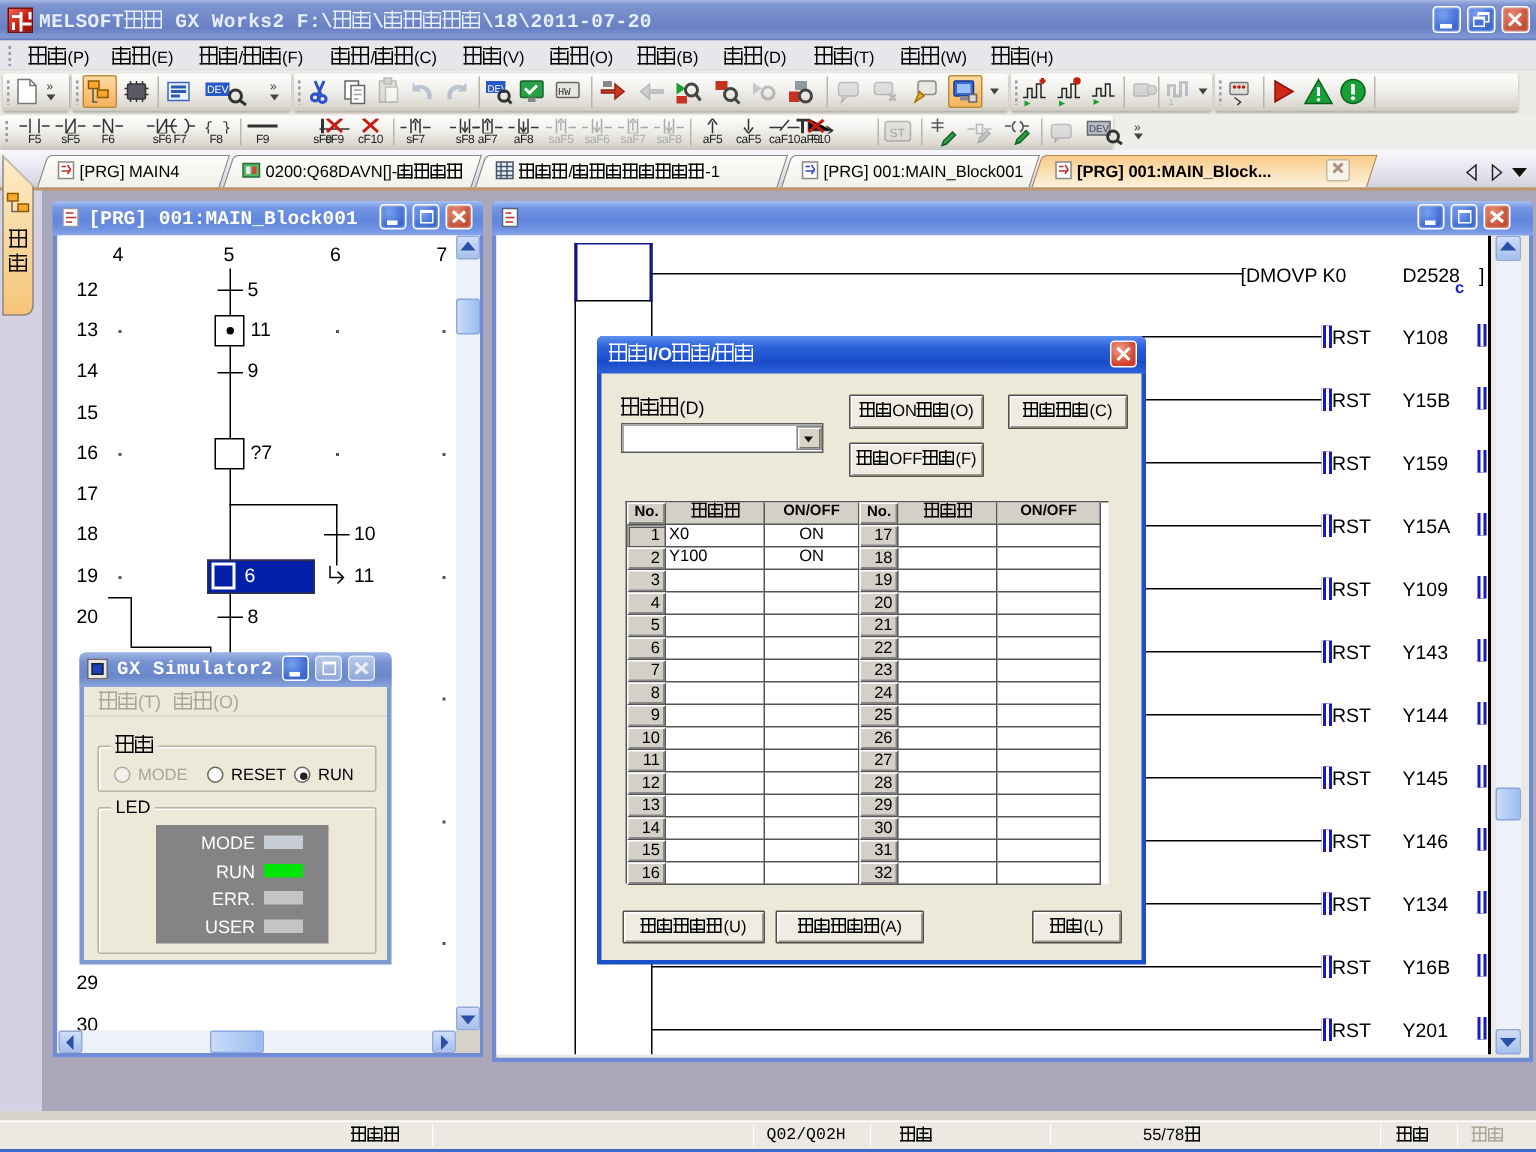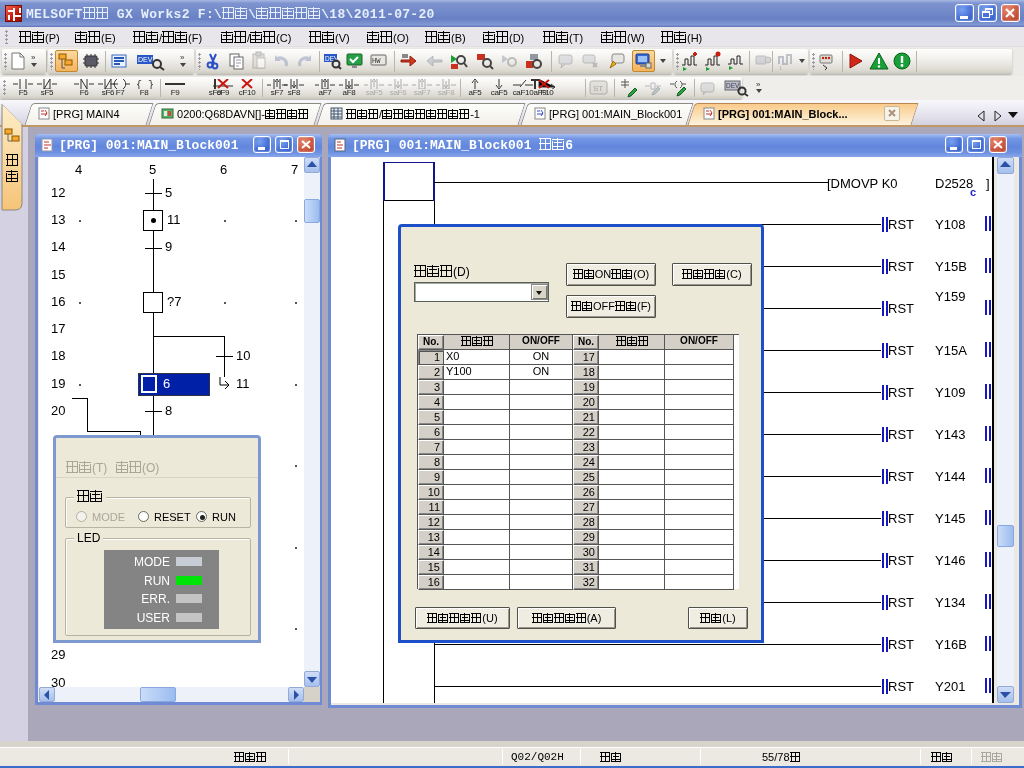--- a/index.html
+++ b/index.html
@@ -375,21 +375,21 @@
         </svg>
         <i>F5</i>
       </div>
  <div class="t2" style="left:35px">
         <svg width="24" height="10">
           <path d="M2 5h5M9 0v10M15 0v10M17 5h5M9 10h6" stroke="#333"></path>
           <path d="M15 0l-6 10" stroke="#333"></path>
         </svg>
         <i>sF5</i>
       </div>
- <div class="t2" style="left:72px">
+ <div class="t2" style="left:60px">
         <svg width="24" height="10">
           <path d="M2 5h5M9 0v10M15 0v10M17 5h5M9 0l6 10" stroke="#333"></path>
         </svg>
         <i>F6</i>
       </div>
  <div class="t2" style="left:96px">
         <svg width="24" height="10">
           <path d="M2 5h5M9 0v10M15 0v10M17 5h5M15 0l-6 10M9 10h6" stroke="#333"></path>
         </svg>
         <i>sF6</i>
@@ -434,21 +434,21 @@
         <i>cF10</i>
       </div>
  <div class="tsep" style="left:262px;top:3px;height:18px"></div>
  <div class="t2" style="left:265px">
         <svg width="24" height="10">
           <path d="M2 6h4M9 0v10M15 0v10M17 6h5M12 2v6" stroke="#333"></path>
           <path d="M10 3l2-3 2 3" fill="none" stroke="#333"></path>
         </svg>
         <i>sF7</i>
       </div>
- <div class="t2" style="left:282px">
+ <div class="t2" style="left:298px">
         <svg width="24" height="10">
           <path d="M2 6h4M9 0v10M15 0v10M17 6h5M12 2v6" stroke="#333"></path>
           <path d="M10 6l2 3 2-3" fill="none" stroke="#333"></path>
         </svg>
         <i>sF8</i>
       </div>
  <div class="t2" style="left:313px">
         <svg width="24" height="10">
           <path d="M2 6h4M9 0v10M15 0v10M17 6h5M12 2v6M9 10h6" stroke="#333"></path>
           <path d="M10 3l2-3 2 3" fill="none" stroke="#333"></path>
@@ -728,21 +728,20 @@
  </div>
  <div class="abs" style="left:266px;top:553px;width:16px;height:15px;background:#D6D2CA"></div>
 </div>
 
 <div class="abs win" id="rwin" style="left:328px;top:134px;width:694px;height:574px;background:#EBE9E2">
  <div class="wtitle" style="width:694px">
   <svg width="13" height="14" style="position:absolute;left:6px;top:4px">
           <rect x="1" y="1" width="10" height="12" fill="#fff" stroke="#567"></rect>
           <path d="M3 4h4M3 7h6M3 10h5" stroke="#C03028"></path>
         </svg>
-  <div class="abs" style="left:24px;top:4px;white-space:nowrap;font-family:'Liberation Mono',monospace;font-size:13px">[PRG] 001:MAIN_Block001 <span class="k" style="color:#fff"></span><span class="k2" style="color:#fff"></span>6</div>
   <div class="abs wbtn bblue" style="left:617px;top:2px;width:18px;height:17px">
           <div class="abs" style="left:4px;top:10px;width:7px;height:3px;background:#fff"></div>
         </div>
   <div class="abs wbtn bblue" style="left:639px;top:2px;width:18px;height:17px">
           <div class="abs" style="left:4px;top:3px;width:9px;height:9px;border:1px solid #fff;border-top:2px solid #fff"></div>
         </div>
   <div class="abs wbtn bred" style="left:661px;top:2px;width:18px;height:17px">
           <svg width="16" height="15">
             <path d="M4 4l8 7M12 4l-8 7" stroke="#fff" stroke-width="2"></path>
           </svg>
@@ -772,21 +771,21 @@
   <div class="abs" style="left:604px;top:19px;font-size:13px">D2528</div>
   <div class="abs" style="left:655px;top:19px;font-size:13px">]</div>
   <div class="abs" style="left:639px;top:29px;color:#2222CC;font-size:11px;font-weight:bold">c</div>
   <div class="abs rst" style="top:60px"><b></b>RST</div>
         <div class="abs dev" style="top:60px">Y108</div>
         <div class="abs rb" style="top:60px"></div>
   <div class="abs rst" style="top:102px"><b></b>RST</div>
         <div class="abs dev" style="top:102px">Y15B</div>
         <div class="abs rb" style="top:102px"></div>
   <div class="abs rst" style="top:144px"><b></b>RST</div>
-        <div class="abs dev" style="top:132px">Y159</div>
+        <div class="abs dev" style="top:144px">Y159</div>
         <div class="abs rb" style="top:144px"></div>
   <div class="abs rst" style="top:186px"><b></b>RST</div>
         <div class="abs dev" style="top:186px">Y15A</div>
         <div class="abs rb" style="top:186px"></div>
   <div class="abs rst" style="top:228px"><b></b>RST</div>
         <div class="abs dev" style="top:228px">Y109</div>
         <div class="abs rb" style="top:228px"></div>
   <div class="abs rst" style="top:270px"><b></b>RST</div>
         <div class="abs dev" style="top:270px">Y143</div>
         <div class="abs rb" style="top:270px"></div>
@@ -815,20 +814,26 @@
             <path d="M7 3L2 9h11z" fill="#2B50A8"></path>
           </svg></div>
   <div class="sbthumb" style="left:0;top:368px;width:17px;height:22px"></div>
   <div class="sbbtn" style="left:0;top:529px;width:17px;height:17px"><svg width="15" height="15">
             <path d="M7 11L2 5h11z" fill="#2B50A8"></path>
           </svg></div>
  </div>
 </div>
 
 <div class="abs" id="dialog" style="left:398px;top:224px;width:366px;height:419px;background:#ECE9D8;border:3px solid #1C50C8;border-radius:4px 4px 0 0">
+ <div class="abs" style="left:-3px;top:-3px;width:366px;height:25px;border-radius:4px 4px 0 0;background:linear-gradient(180deg,#5E90EE 0%,#2A62DC 30%,#1A4CC8 70%,#2E64D8 100%)">
+  <div class="abs" style="left:8px;top:5px;color:#fff;font-weight:bold;font-size:12px;white-space:nowrap"><span class="k" style="color:#fff"></span><span class="k2" style="color:#fff"></span>I/O<span class="k" style="color:#fff"></span><span class="k2" style="color:#fff"></span>/<span class="k" style="color:#fff"></span><span class="k2" style="color:#fff"></span></div>
+  <div class="abs" style="left:342px;top:3px;width:18px;height:18px;border-radius:3px;border:1px solid #fff;background:radial-gradient(circle at 35% 30%,#F0A088,#D2402A 70%)"><svg width="16" height="16">
+            <path d="M4 4l8 8M12 4l-8 8" stroke="#fff" stroke-width="2"></path>
+          </svg></div>
+ </div>
  <div class="abs" style="left:13px;top:38px;font-size:12px"><span class="k"></span><span class="k2"></span><span class="k"></span>(D)</div>
  <div class="abs" style="left:13px;top:55px;width:135px;height:20px;background:#fff;border:1px solid #58605C;box-shadow:inset 1px 1px 0 #A8A89C">
   <div class="abs" style="left:116px;top:1px;width:17px;height:16px;background:#D8D4C8;border:1px solid #888;box-shadow:inset 1px 1px 0 #FFF,inset -1px -1px 0 #7A766A">
           <div class="dd" style="left:4px;top:6px;border-top-color:#111"></div>
         </div>
  </div>
  <div class="abs xpbtn" style="left:165px;top:36px;width:90px;height:23px;line-height:21px"><span class="m"></span><span class="m2"></span>ON<span class="m"></span><span class="m2"></span>(O)</div>
  <div class="abs xpbtn" style="left:271px;top:36px;width:80px;height:23px;line-height:21px"><span class="m"></span><span class="m2"></span><span class="m"></span><span class="m2"></span>(C)</div>
  <div class="abs xpbtn" style="left:165px;top:68px;width:90px;height:23px;line-height:21px"><span class="m"></span><span class="m2"></span>OFF<span class="m"></span><span class="m2"></span>(F)</div>
  <div class="abs" id="iotable" style="left:16px;top:107px;width:322px;height:255px;background:#fff;border-left:1px solid #555;border-top:1px solid #555;font-size:11px">
@@ -968,20 +973,35 @@
           <div class="tdev"></div>
           <div class="tonoff"></div>
         </div>
       </div>
  <div class="abs xpbtn" style="left:14px;top:380px;width:95px;height:22px;line-height:20px"><span class="m"></span><span class="m2"></span><span class="m"></span><span class="m2"></span><span class="m"></span>(U)</div>
  <div class="abs xpbtn" style="left:116px;top:380px;width:99px;height:22px;line-height:20px"><span class="m"></span><span class="m2"></span><span class="m"></span><span class="m2"></span><span class="m"></span>(A)</div>
  <div class="abs xpbtn" style="left:287px;top:380px;width:60px;height:22px;line-height:20px"><span class="m"></span><span class="m2"></span>(L)</div>
 </div>
 
 <div class="abs" id="sim" style="left:53px;top:435px;width:208px;height:208px;background:#ECE9D8;border:3px solid #7E99D0;border-radius:4px 4px 0 0">
+ <div class="abs" style="left:-3px;top:-3px;width:208px;height:23px;border-radius:4px 4px 0 0;background:linear-gradient(180deg,#9FB6E4 0%,#7490D0 30%,#6A88CC 70%,#8CA4DC 100%)">
+  <div class="abs" style="left:5px;top:4px;width:14px;height:14px;background:#E8E6E0;border:1px solid #667">
+          <div class="abs" style="left:2px;top:2px;width:8px;height:8px;background:#2040C0;border:1px solid #123"></div>
+        </div>
+  <div class="abs" style="left:25px;top:4px;color:#fff;font-weight:bold;font-size:12.5px;font-family:'Liberation Mono',monospace;letter-spacing:.5px">GX Simulator2</div>
+  <div class="abs" style="left:135px;top:2px;width:18px;height:17px;border-radius:3px;border:1px solid #fff;background:radial-gradient(circle at 35% 30%,#7AA2F0,#3A66D0 70%)">
+          <div class="abs" style="left:4px;top:10px;width:7px;height:3px;background:#fff"></div>
+        </div>
+  <div class="abs" style="left:157px;top:2px;width:18px;height:17px;border-radius:3px;border:1px solid #E8ECF8;background:linear-gradient(180deg,#B8C8E8,#90A8D8)">
+          <div class="abs" style="left:4px;top:3px;width:9px;height:9px;border:1px solid #fff;border-top:2px solid #fff"></div>
+        </div>
+  <div class="abs" style="left:179px;top:2px;width:18px;height:17px;border-radius:3px;border:1px solid #E8ECF8;background:linear-gradient(180deg,#B8C8E8,#90A8D8)"><svg width="16" height="15">
+            <path d="M4 4l8 7M12 4l-8 7" stroke="#E8ECF4" stroke-width="2"></path>
+          </svg></div>
+ </div>
  <div class="abs" style="left:0;top:20px;width:202px;height:20px;border-bottom:1px solid #D8D4C8;color:#A8A698;font-size:12px">
   <span class="abs" style="left:10px;top:3px"><span class="k"></span><span class="k2"></span>(T)</span>
   <span class="abs" style="left:60px;top:3px"><span class="k2"></span><span class="k"></span>(O)</span>
  </div>
  <div class="abs" style="left:9px;top:59px;width:186px;height:31px;border:1px solid #B8B4A4;border-radius:2px;box-shadow:inset 1px 1px 0 #fff"></div>
  <div class="abs" style="left:18px;top:52px;background:#ECE9D8;padding:0 3px;font-size:12px;color:#000"><span class="k"></span><span class="k2"></span></div>
  <div class="abs" style="left:20px;top:73px;width:11px;height:11px;border-radius:50%;background:#F4F2EC;border:1px solid #B0AEA0"></div>
  <div class="abs" style="left:36px;top:73px;font-size:11px;color:#A8A69A">MODE</div>
  <div class="abs" style="left:82px;top:73px;width:11px;height:11px;border-radius:50%;background:#fff;border:1px solid #6A6A5C"></div>
  <div class="abs" style="left:98px;top:73px;font-size:11px;color:#000">RESET</div>

